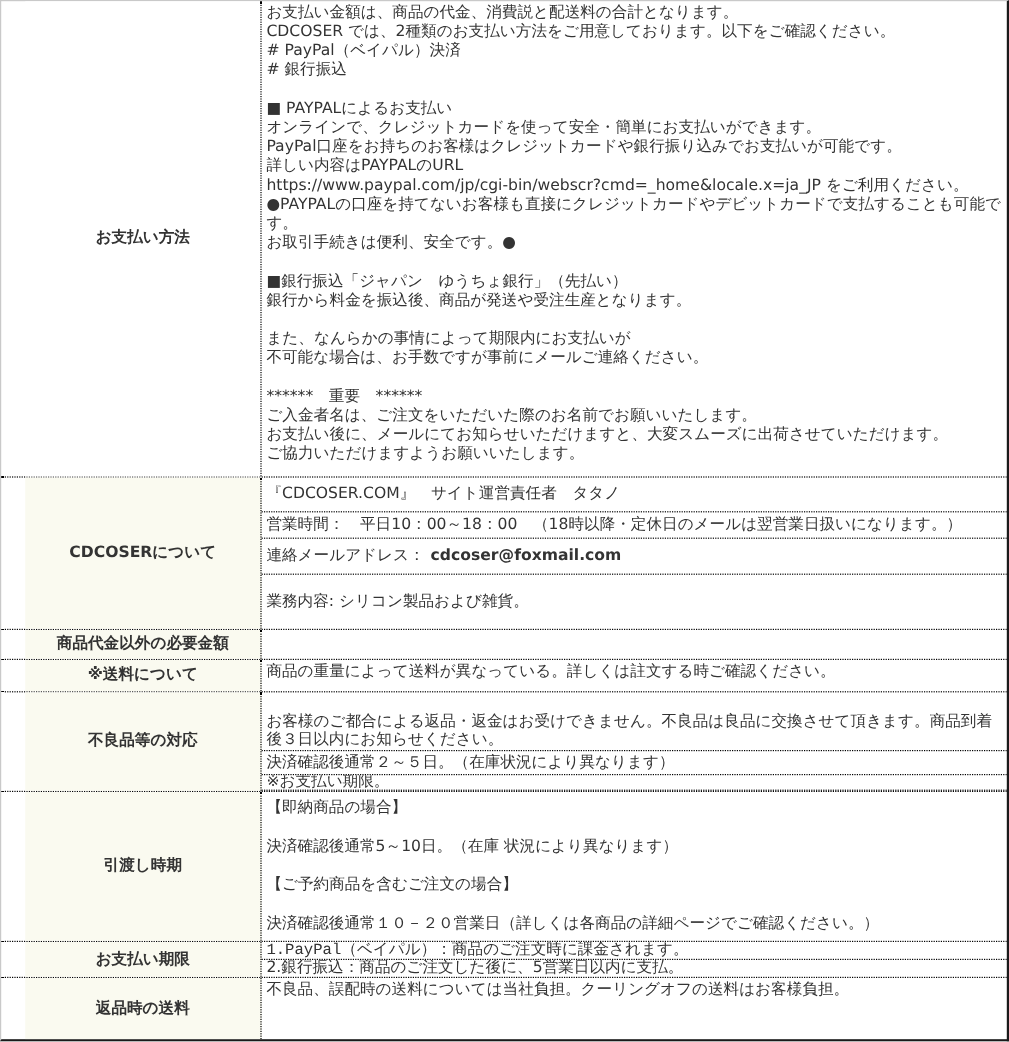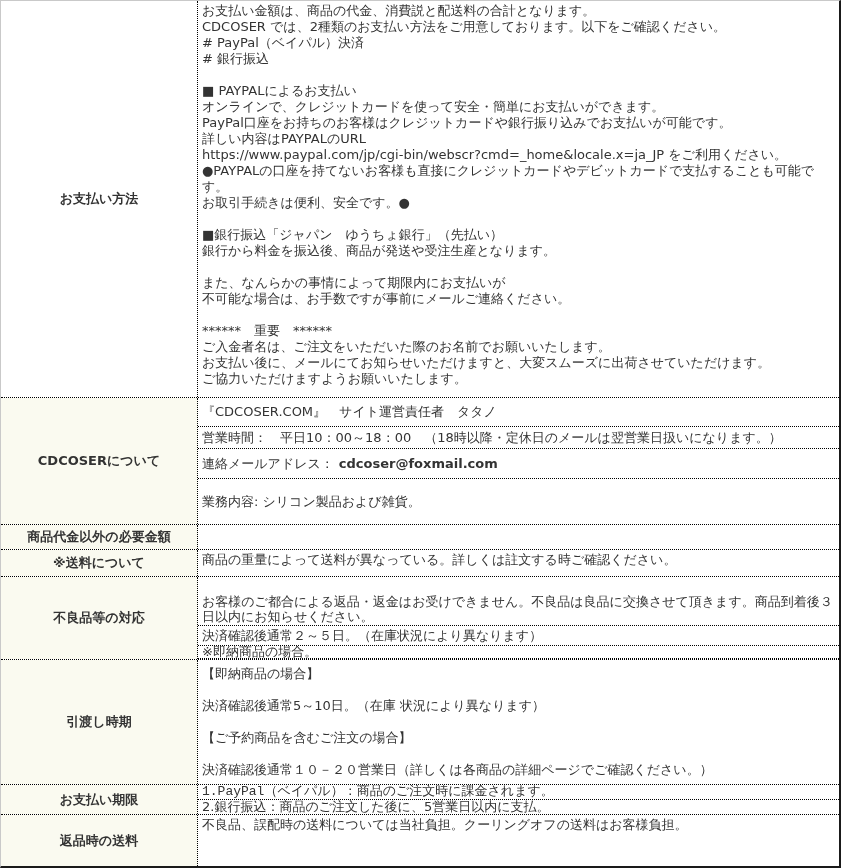--- a/index.html
+++ b/index.html
@@ -8,21 +8,21 @@
     border-top:1px solid #c9c9c9;border-left:1px solid #c9c9c9;
     border-right:2px solid #1a1a1a;border-bottom:2px solid #1a1a1a;
     font-family:"DejaVu Sans",sans-serif;font-size:13px;line-height:16px;color:#333;
     display:flex;flex-direction:column;overflow:hidden;
   }
   .row{display:flex;box-sizing:border-box;border-bottom:1px dotted #000;}
   .row:last-child{border-bottom:none;}
   .hcell{
     width:197px;flex-shrink:0;box-sizing:border-box;border-right:1px dotted #000;
     background:#fafaf0;font-weight:bold;display:flex;align-items:center;
-    justify-content:center;text-align:center;padding:0 6px;
+    justify-content:center;text-align:center;padding:0 6px;margin-left:20px;
   }
   .row-payment .hcell{background:#ffffff;}
   .ccell{flex:1;box-sizing:border-box;padding:2px 2px 2px 4px;white-space:pre-wrap;overflow:hidden;}
   .subcol{flex:1;display:flex;flex-direction:column;min-width:0;}
   .subrow{
     box-sizing:border-box;border-bottom:1px dotted #000;padding:0 2px 0 4px;
     display:flex;align-items:center;white-space:pre-wrap;overflow:hidden;
   }
   .subrow:last-child{border-bottom:none;flex:1;}
   .bold{font-weight:bold;}
@@ -101,21 +101,21 @@
   <div class="row row-shipnote">
     <div class="hcell">※送料について</div>
     <div class="ccell">商品の重量によって送料が異なっている。詳しくは註文する時ご確認ください。</div>
   </div>
 
   <div class="row row-defective">
     <div class="hcell">不良品等の対応</div>
     <div class="subcol">
       <div class="subrow dsr-a">お客様のご都合による返品・返金はお受けできません。不良品は良品に交換させて頂きます。商品到着後３日以内にお知らせください。</div>
       <div class="subrow dsr-b">決済確認後通常２～５日。（在庫状況により異なります）</div>
-      <div class="subrow dsr-c">※即納商品の場合。</div>
+      <div class="subrow dsr-c">※お支払い期限。</div>
       <div class="subrow dsr-c">※セットの場合、問題あった部分を交換/返金させていただきます。</div>
     </div>
   </div>
 
   <div class="row row-delivery">
     <div class="hcell">引渡し時期</div>
     <div class="ccell">【即納商品の場合】
 
 決済確認後通常5～10日。（在庫 状況により異なります）
 

